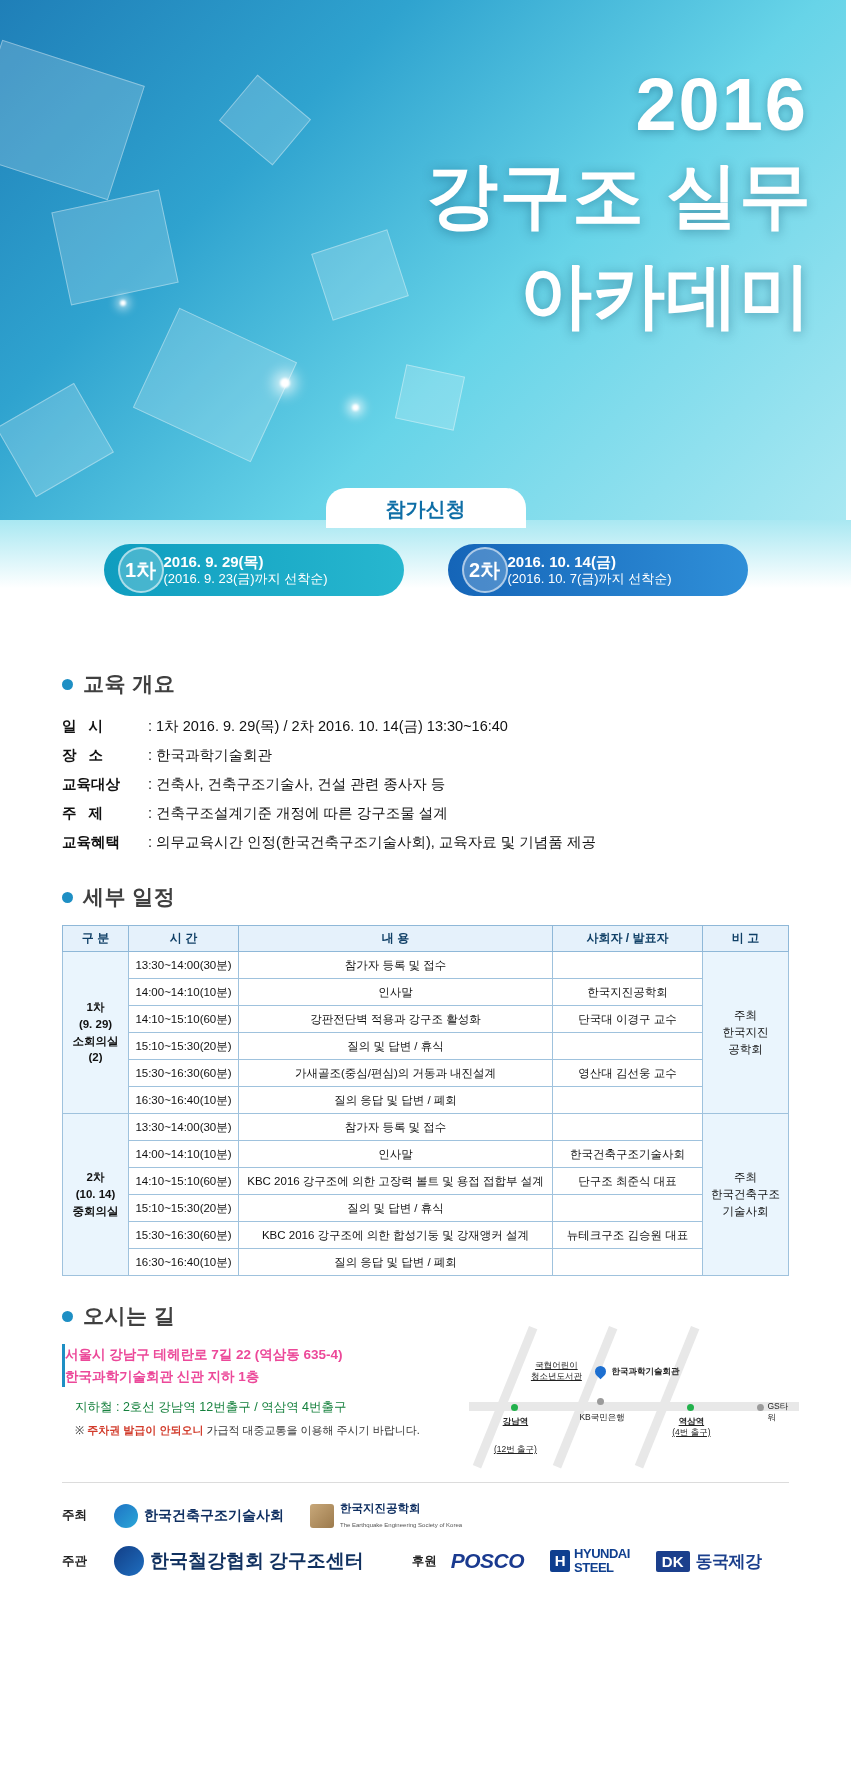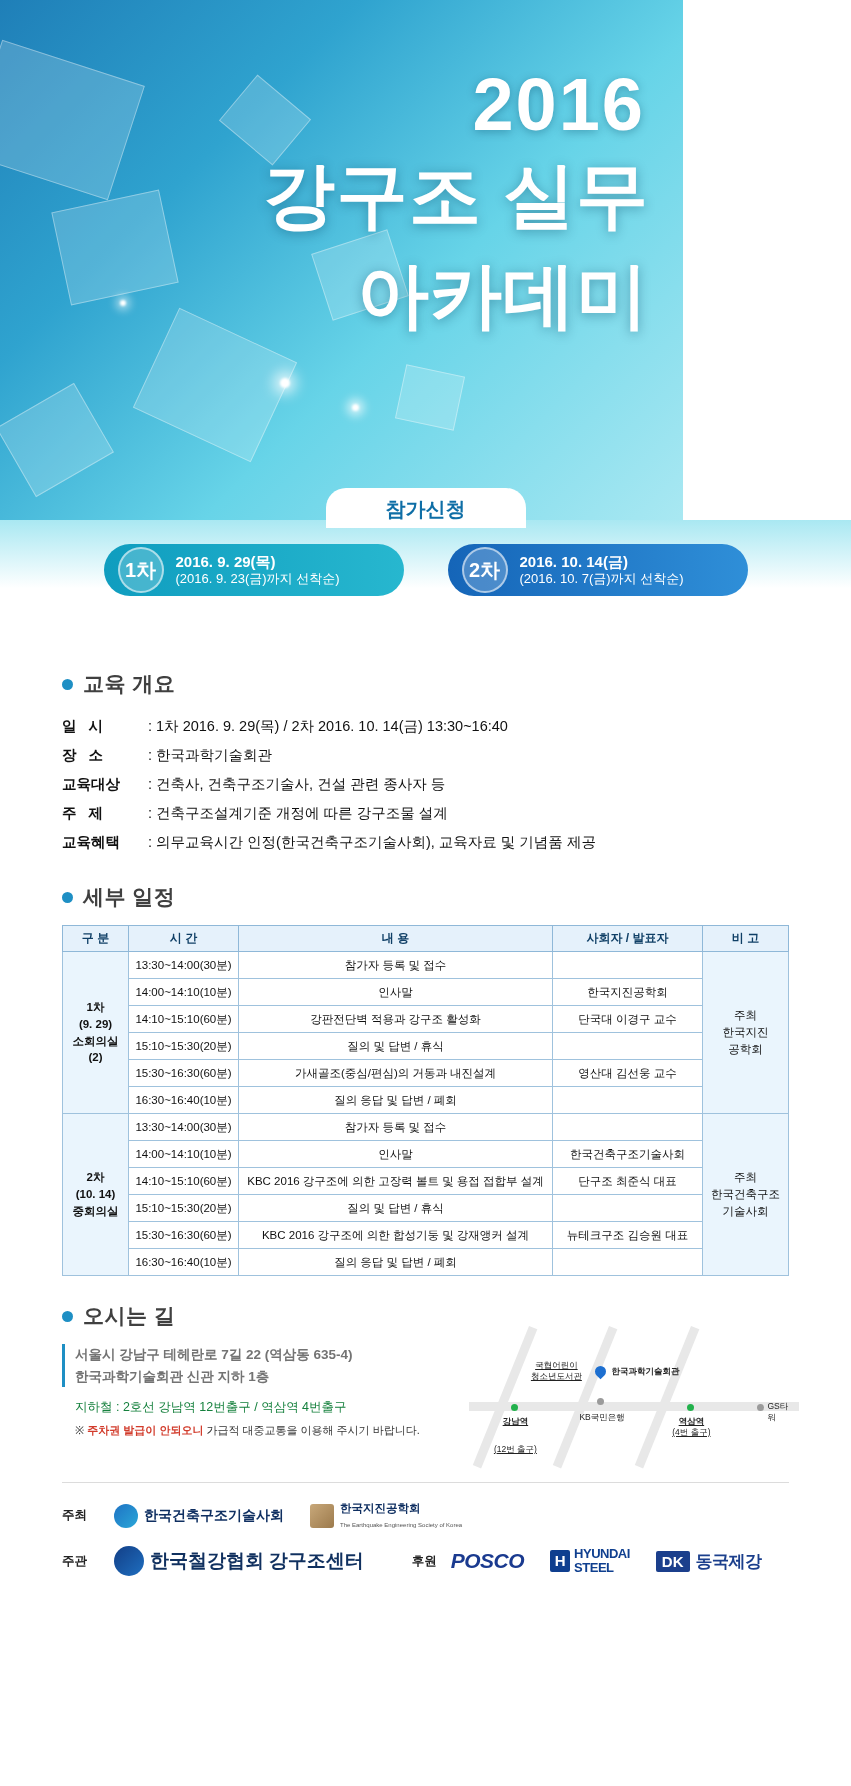--- a/index.html
+++ b/index.html
@@ -10,21 +10,21 @@
     font-family: "Liberation Sans", sans-serif;
     background: #ffffff;
     color: #1a1a1a;
     position: relative;
     overflow: hidden;
   }
 
   
   .hero {
     position: relative;
-    width: 683px;
+    width: 846px;
     height: 520px;
     background: linear-gradient(135deg, #1f7fb8 0%, #2fa3cf 30%, #67d4e8 60%, #a9e8f2 100%);
     overflow: hidden;
   }
   .hero .poly {
     position:absolute;
     background: rgba(255,255,255,0.18);
     border: 1px solid rgba(255,255,255,0.35);
   }
   .hero .glow {
@@ -106,21 +106,21 @@
   .round.r2 { background: linear-gradient(90deg,#1565b8 0%, #2f8fd8 100%); }
   .round .badge {
     width: 46px; height: 46px;
     border-radius: 50%;
     background: rgba(255,255,255,0.22);
     border: 2px solid rgba(255,255,255,0.55);
     display:flex; align-items:center; justify-content:center;
     font-size: 20px; font-weight: bold;
     flex: none;
   }
-  .round .rtxt { margin-left: 12px; line-height: 1.25; }
+  .round .rtxt { line-height: 1.25; }
   .round .rtxt .d1 { font-size: 15px; font-weight: bold; }
   .round .rtxt .d2 { font-size: 13px; }
 
   
   .content { padding: 14px 62px 0 62px; }
 
   .sec-head {
     display:flex;
     align-items:center;
     gap:10px;
@@ -178,24 +178,23 @@
   }
   td.time { width: 110px; }
   td.mc { width: 150px; }
   td.content-cell { text-align:center; }
 
   
   .dir-wrap { display:flex; gap: 20px; margin-top: 4px; }
   .dir-left { width: 400px; }
   .addr {
     border-left: 3px solid #1e8fc4;
-    padding-left: 10px;
     font-size: 13.5px;
     font-weight: bold;
-    color: #737373;
+    color: #ec4899;
     line-height: 1.6;
   }
   .sub-line { margin-top: 12px; font-size: 12.5px; padding-left: 13px; color:#15803d; }
   .note { margin-top: 6px; font-size: 11px; padding-left: 13px; color:#333; }
   .note b { color:#d23b2b; }
 
   .map {
     position: relative;
     width: 330px;
     height: 110px;

